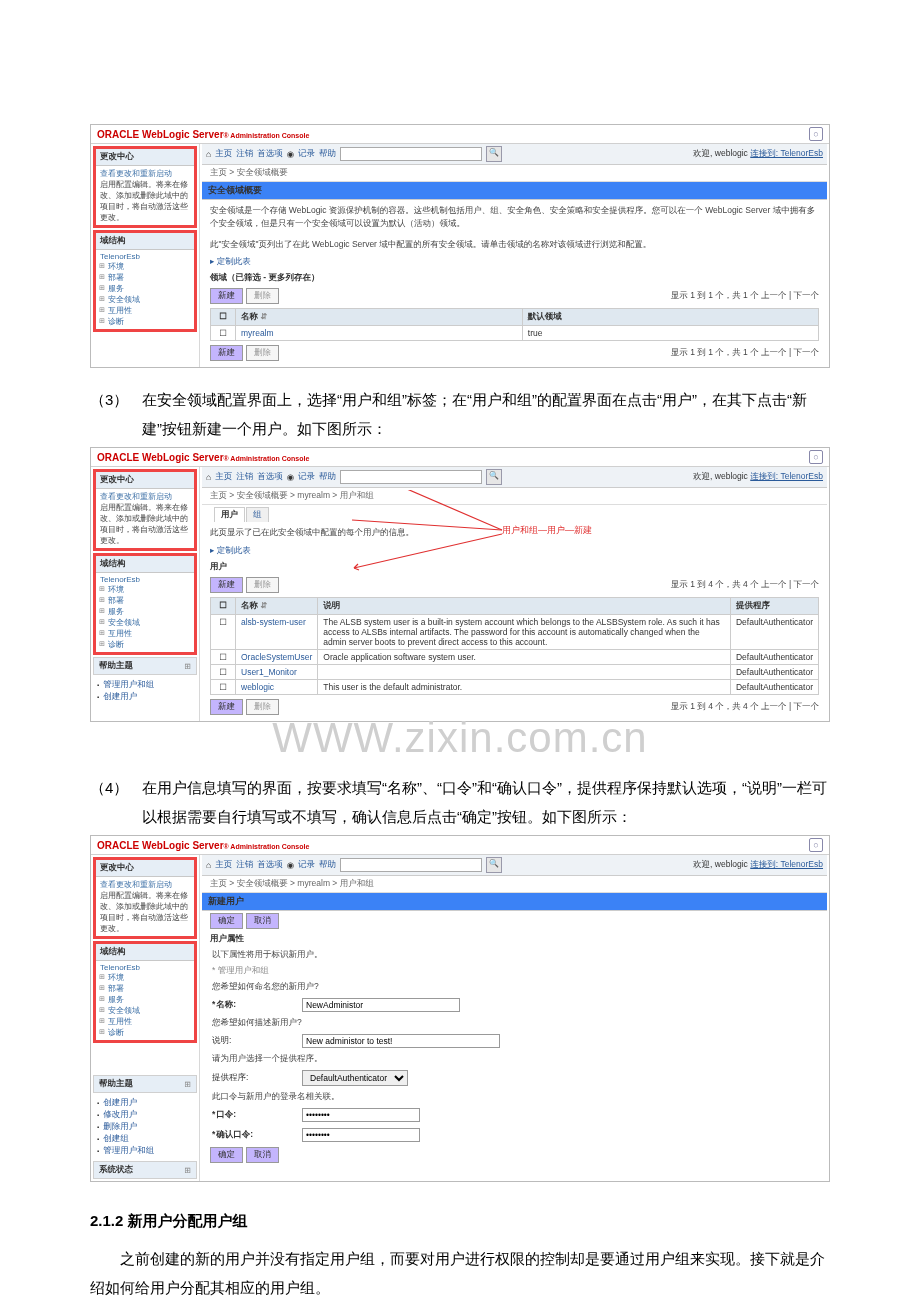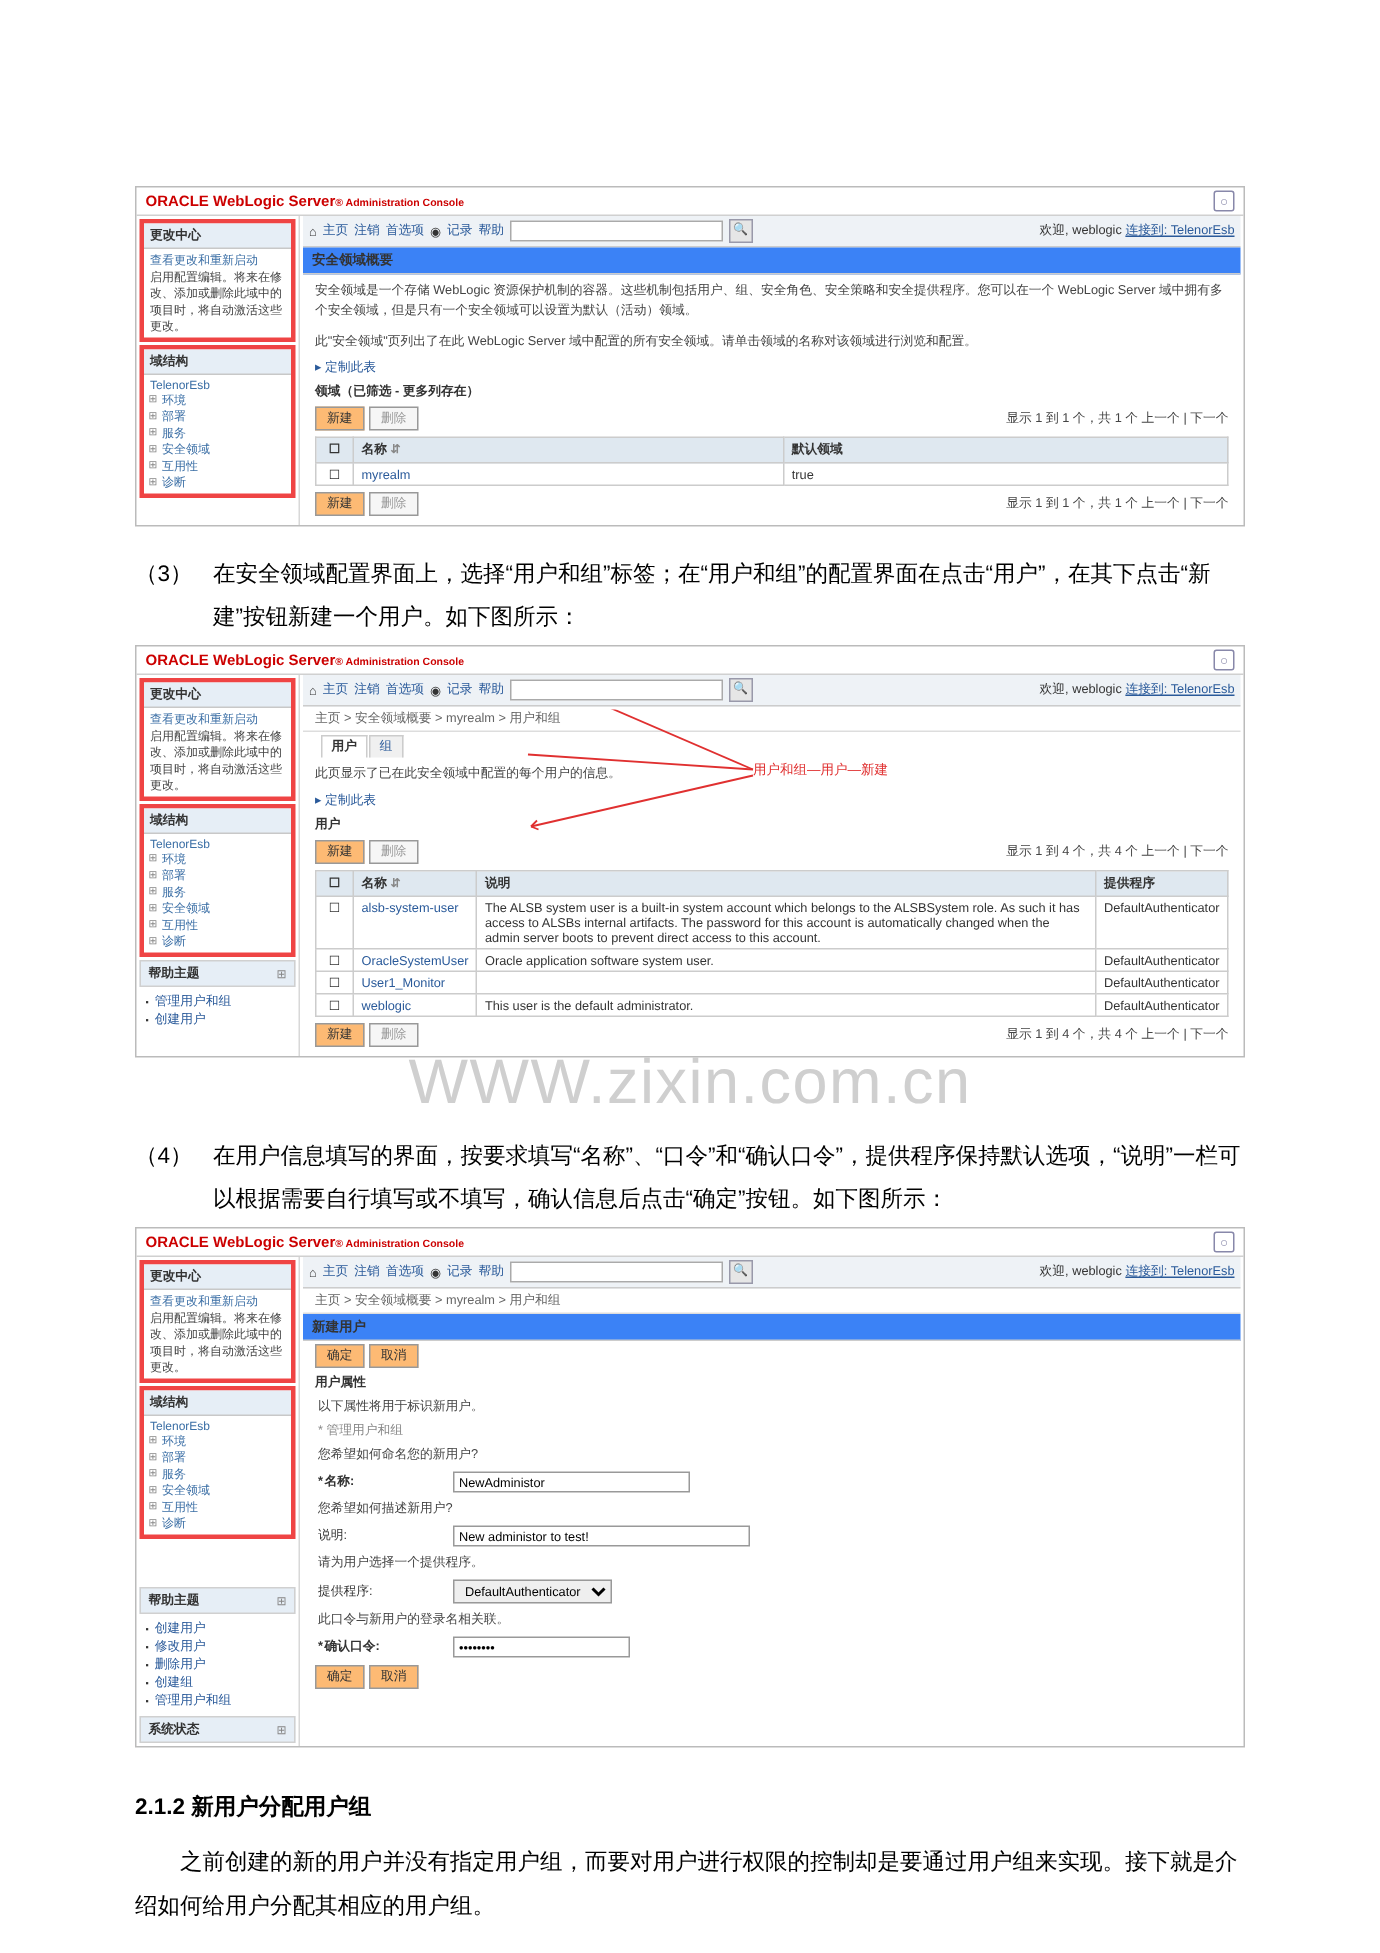--- a/index.html
+++ b/index.html
@@ -24,21 +24,21 @@
   .search-box { flex: 0 0 140px; height: 12px; border: 1px solid #aaa; background: #fff; margin-left: auto; }
   .search-btn { width: 14px; height: 14px; border: 1px solid #99a; background: #e6e6e6; text-align: center; line-height: 12px; font-size: 8px; color: #666; }
   .welcome { font-size: 8.5px; color: #333; white-space: nowrap; }
   .welcome .link { text-decoration: underline; color: #2a5a9a; }
   .breadcrumb { border-bottom: 1px solid #ddd; padding: 2px 8px; font-size: 8.5px; color: #666; }
   .section-title { background: #3b82f6; padding: 2px 6px; font-size: 9px; font-weight: bold; border-bottom: 1px solid #ccc; }
   .para { padding: 4px 8px; font-size: 8.5px; color: #444; line-height: 1.5; }
   .customize { color: #2a5a9a; padding: 2px 8px; font-size: 8.5px; }
   .subhead { padding: 2px 8px; font-weight: bold; font-size: 8.5px; }
   .btnbar { display: flex; gap: 3px; padding: 2px 8px; align-items: center; }
-  .btn { display: inline-block; padding: 1px 7px; font-size: 8.5px; border: 1px solid #999; background: #fdba74; }
+  .btn { display: inline-block; padding: 1px 7px; font-size: 8.5px; border: 1px solid #999; background: #c4b5fd; }
   .btn.disabled { color: #999; background: #f6f6f6; }
   .pager { margin-left: auto; font-size: 8.5px; color: #444; }
   table.grid { width: calc(100% - 16px); margin: 2px 8px; border-collapse: collapse; font-size: 8.5px; }
   table.grid th, table.grid td { border: 1px solid #ccc; padding: 2px 5px; text-align: left; vertical-align: top; }
   table.grid th { background: #dfe8f0; }
   table.grid .chk { width: 14px; text-align: center; }
   .hdr-icon { font-size: 8px; color: #888; }
   .linktxt { color: #2a5a9a; }
   .tabs { display: flex; gap: 2px; margin: 2px 0 0 6px; font-size: 8.5px; }
   .tab { border: 1px solid #bbb; border-bottom: none; padding: 2px 8px; background: #eef2f6; color: #2a5a9a; }
@@ -112,20 +112,21 @@
           <a>记录</a>
           <a>帮助</a>
           <span class="search-box"></span>
           <span class="search-btn">🔍</span>
           <span style="flex:1"></span>
           <span class="welcome">
             <span>欢迎,</span> <span>weblogic</span>
             <span class="link">连接到: TelenorEsb</span>
           </span>
         </div>
+        <div class="breadcrumb">主页 &gt; 安全领域概要</div>
         <div class="section-title">安全领域概要</div>
         <div class="para">安全领域是一个存储 WebLogic 资源保护机制的容器。这些机制包括用户、组、安全角色、安全策略和安全提供程序。您可以在一个 WebLogic Server 域中拥有多个安全领域，但是只有一个安全领域可以设置为默认（活动）领域。</div>
         <div class="para">此"安全领域"页列出了在此 WebLogic Server 域中配置的所有安全领域。请单击领域的名称对该领域进行浏览和配置。</div>
         <div class="customize">▸ 定制此表</div>
         <div class="subhead">领域（已筛选 - 更多列存在）</div>
         <div class="btnbar">
           <span class="btn">新建</span>
           <span class="btn disabled">删除</span>
           <span class="pager">显示 1 到 1 个，共 1 个 上一个 | 下一个</span>
         </div>
@@ -355,20 +356,24 @@
             <label>说明:</label>
           <input type="text" style="width: 190px;" value="New administor to test!">
           </div>
         <div class="formnote">请为用户选择一个提供程序。</div>
         <div class="form-row">
             <label>提供程序:</label>
           <select><option>DefaultAuthenticator</option></select>
           </div>
         <div class="formnote">此口令与新用户的登录名相关联。</div>
         <div class="form-row">
+            <label class="req">口令:</label>
+          <input type="password" style="width: 110px;" value="●●●●●●●●">
+          </div>
+        <div class="form-row">
             <label class="req">确认口令:</label>
           <input type="password" style="width: 110px;" value="●●●●●●●●">
           </div>
         <div class="btnbar">
           <span class="btn">确定</span>
           <span class="btn">取消</span>
         </div>
       </div>
     </div>
   </div>

